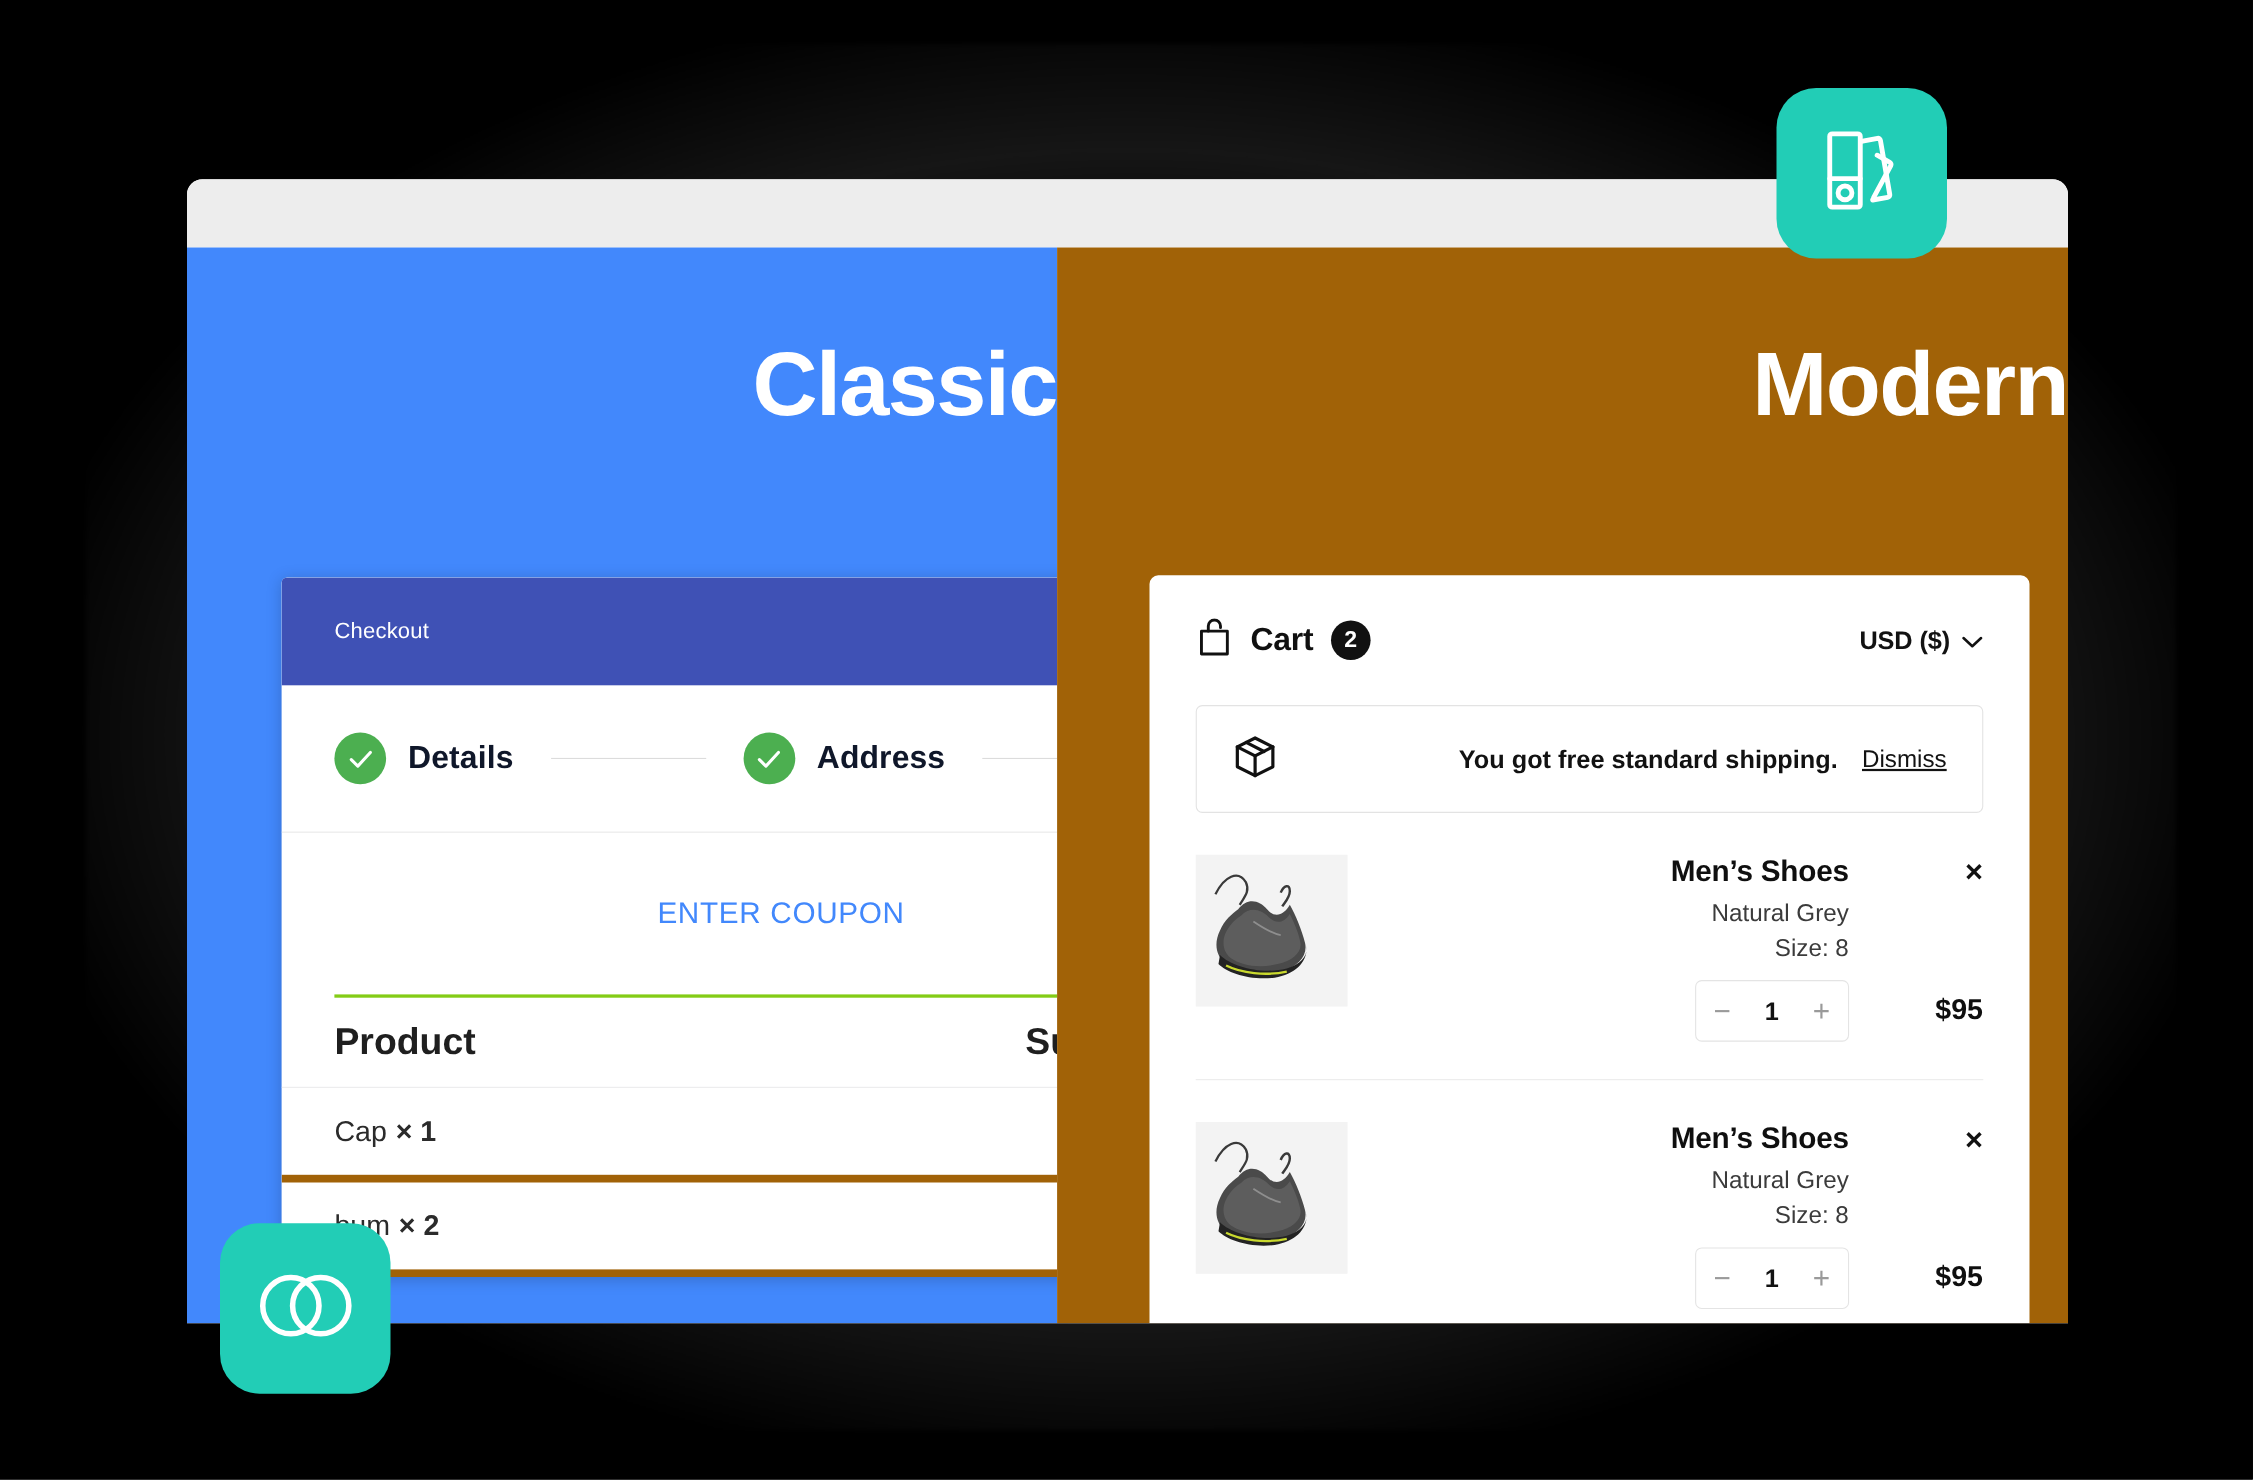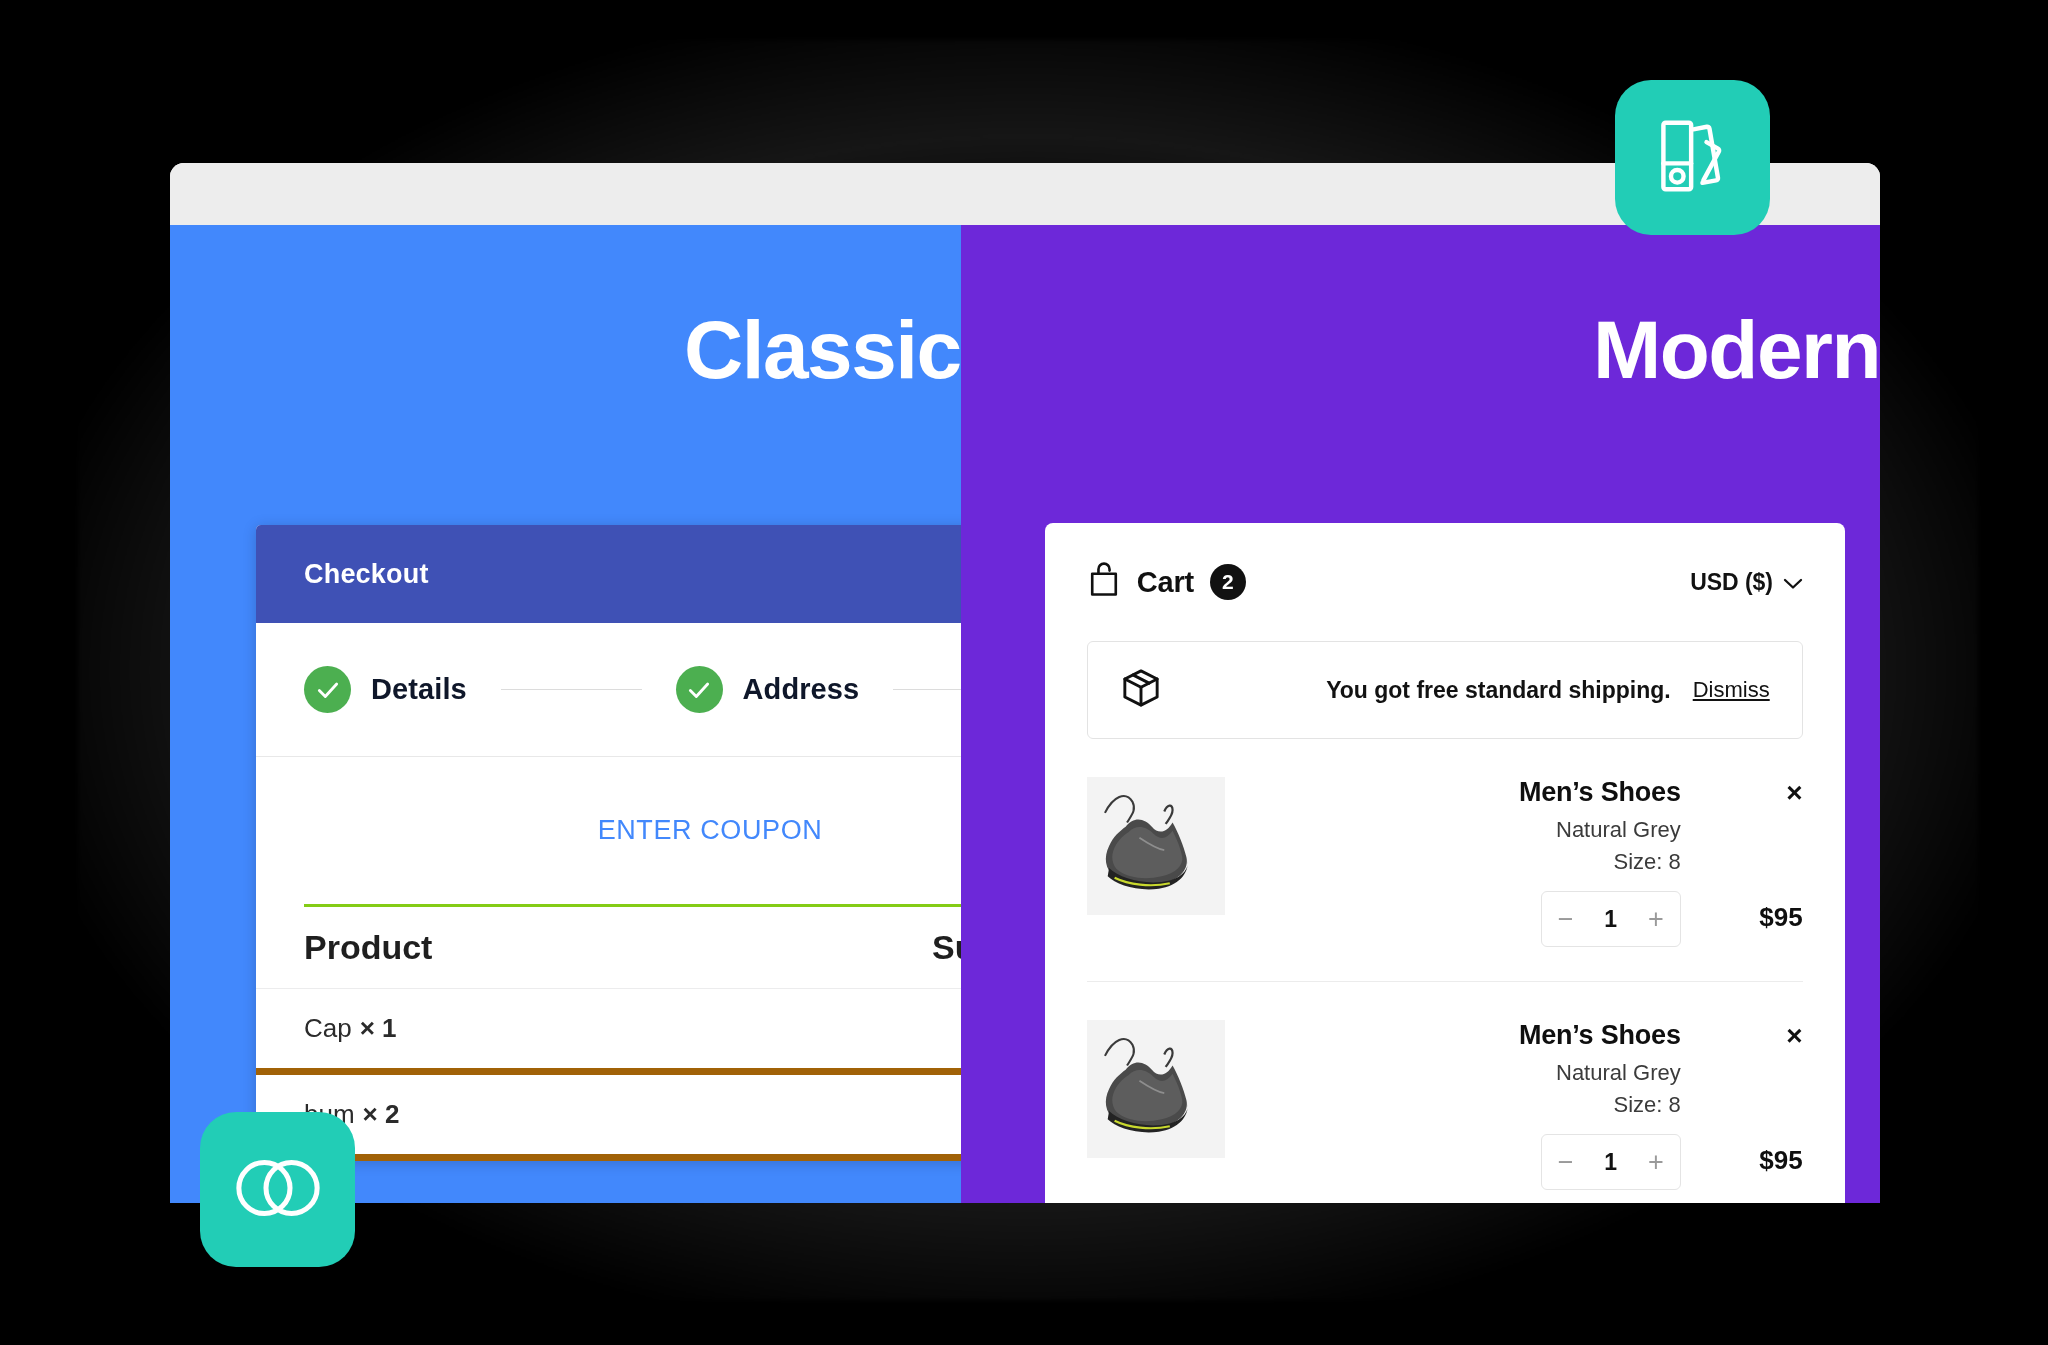--- a/index.html
+++ b/index.html
@@ -111,22 +111,22 @@
 
   .checkout-head {
     background: #3f51b5;
     height: 98px;
     display: flex;
     align-items: center;
     padding-left: 48px;
   }
   .checkout-head-title {
     color: #ffffff;
-    font-size: 27px;
-    font-weight: 700;
+    font-size: 20px;
+    font-weight: 400;
     letter-spacing: .2px;
   }
 
   .stepper-row {
     display: flex;
     align-items: center;
     height: 134px;
     padding: 0 48px;
     border-bottom: 1px solid #e8e8e8;
   }
@@ -198,21 +198,21 @@
   .prod-sub {
     font-size: 26px;
     color: #2b2b2b;
   }
 
   
   .pane-modern {
     position: relative;
     width: 994px;
     height: 100%;
-    background: #6d28d9;
+    background: #a16207;
     overflow: hidden;
   }
   .pane-title.light { color: #ffffff; padding-left: 84px; }
 
   .cart-card {
     position: absolute;
     left: 84px;
     top: 298px;
     width: 800px;
     background: #ffffff;

